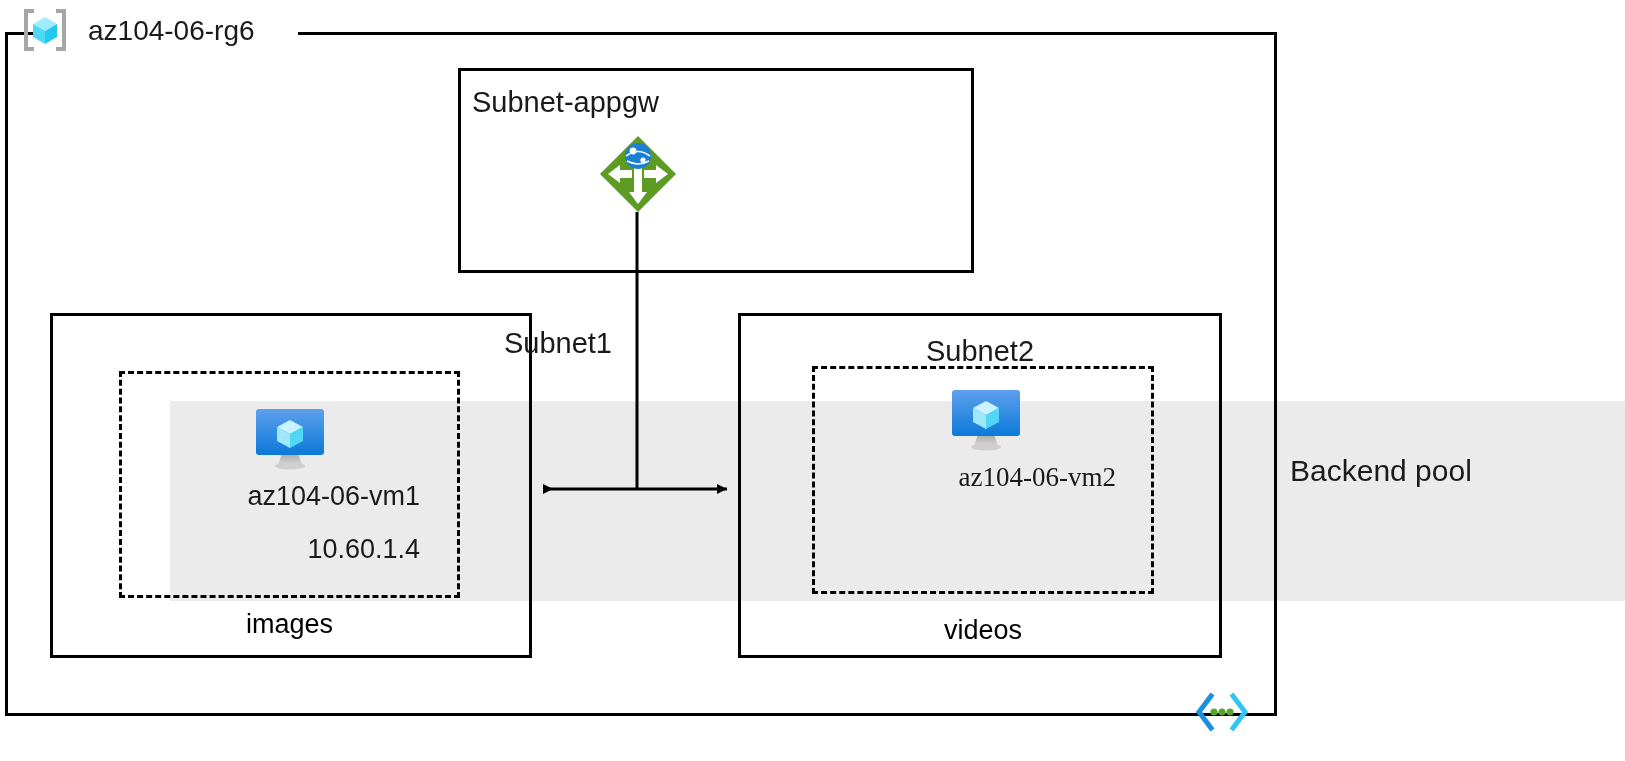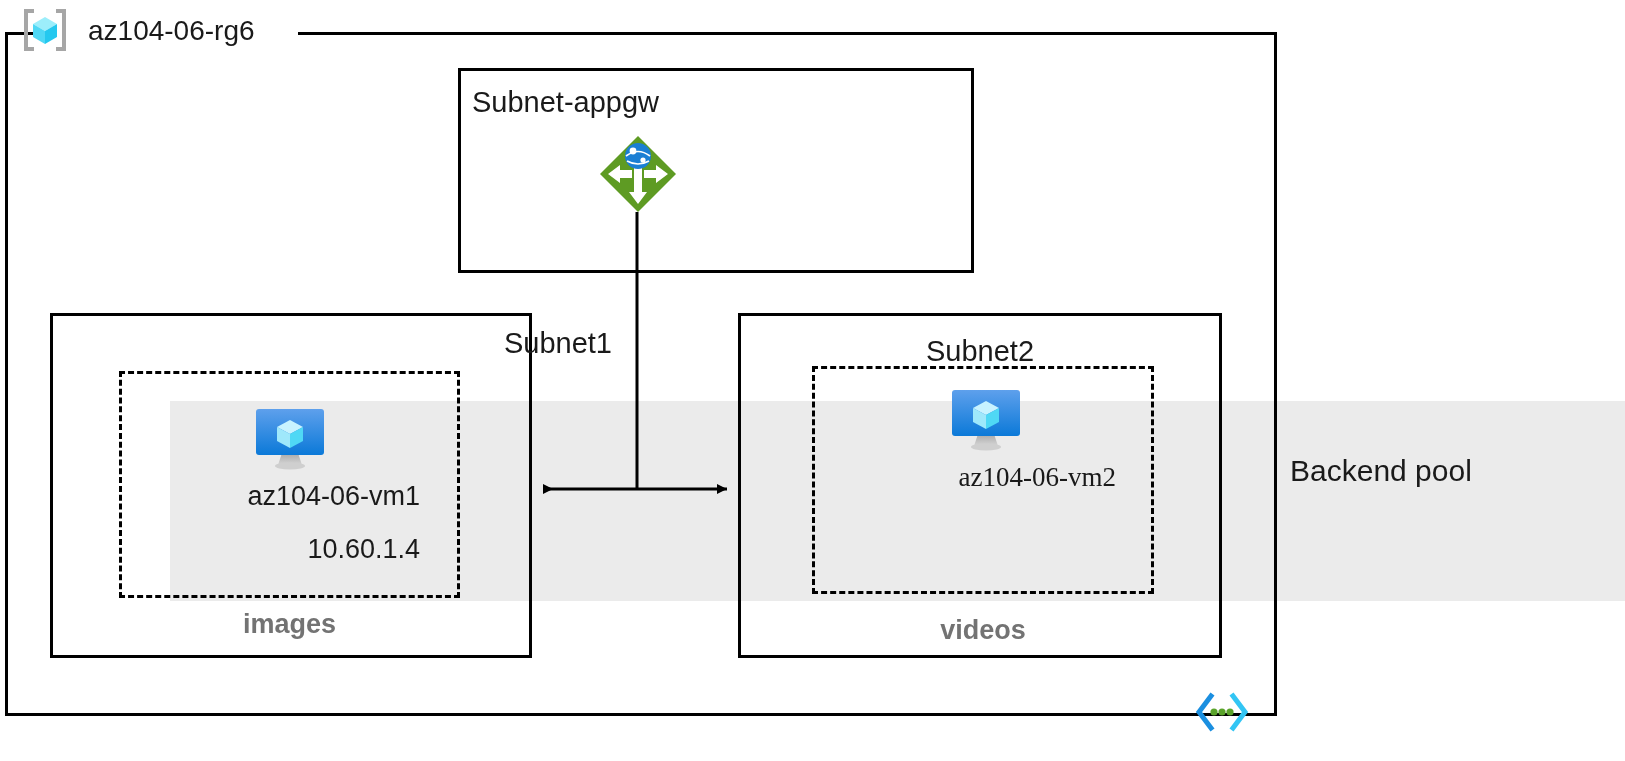--- a/index.html
+++ b/index.html
@@ -107,25 +107,24 @@
     border: 3px dashed #000000;
     box-sizing: border-box;
     background: transparent;
     z-index: 5;
   }
   .dash-1 { left: 119px; top: 371px; width: 341px; height: 227px; }
   .dash-2 { left: 812px; top: 366px; width: 342px; height: 228px; }
 
   .group-caption {
     font-size: 27px;
-    color: #737373;
+    color: #000000;
     line-height: 34px;
     white-space: nowrap;
     z-index: 7;
-    font-weight: bold;
   }
   .cap-1 { left: 119px; top: 607px; width: 341px; text-align: center; }
   .cap-2 { left: 812px; top: 613px; width: 342px; text-align: center; }
 
   
   .vm-block { z-index: 7; text-align: right; }
   .vm-1 { left: 159px; top: 403px; width: 261px; }
   .vm-2 { left: 855px; top: 384px; width: 261px; font-family: Liberation Serif, serif; }
   .vm-icon { width: 84px; height: 70px; margin: 0 auto; display: block; }
   .vm-name, .vm-ip {

